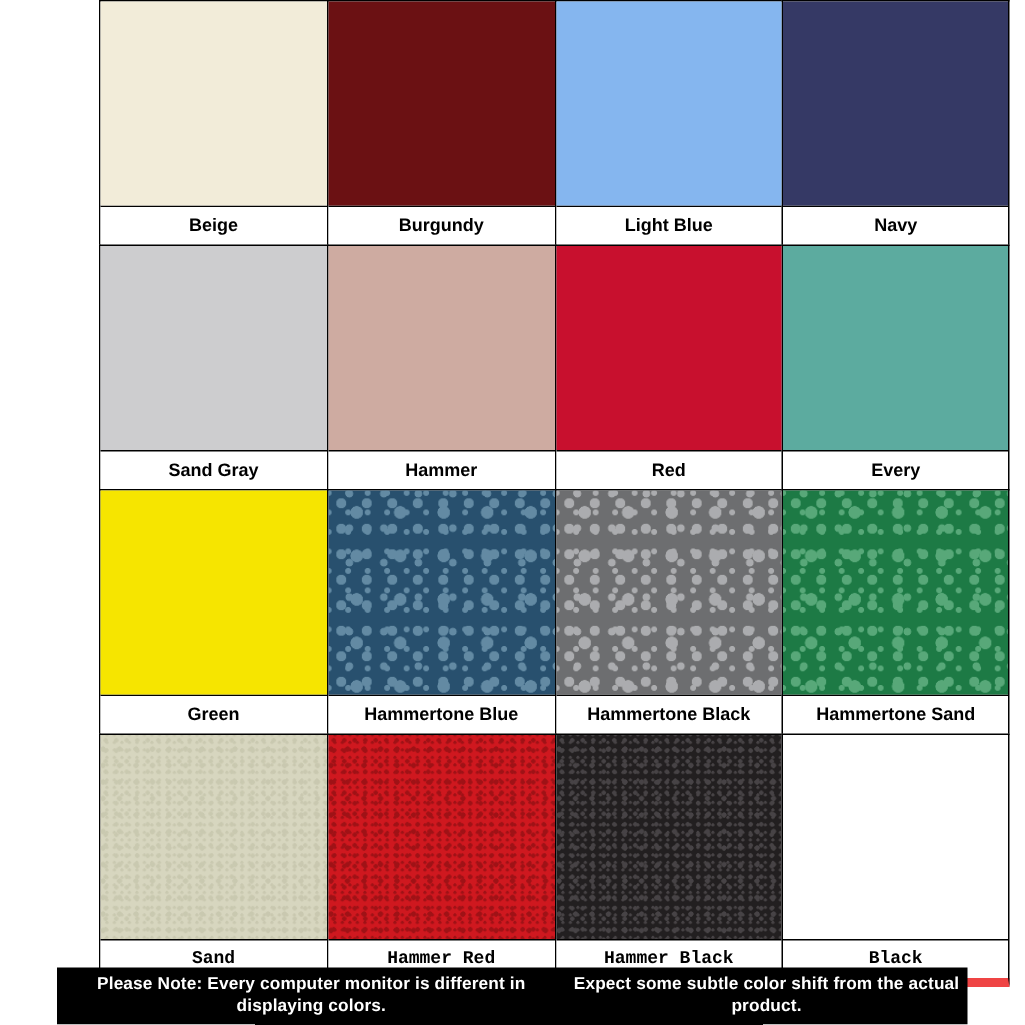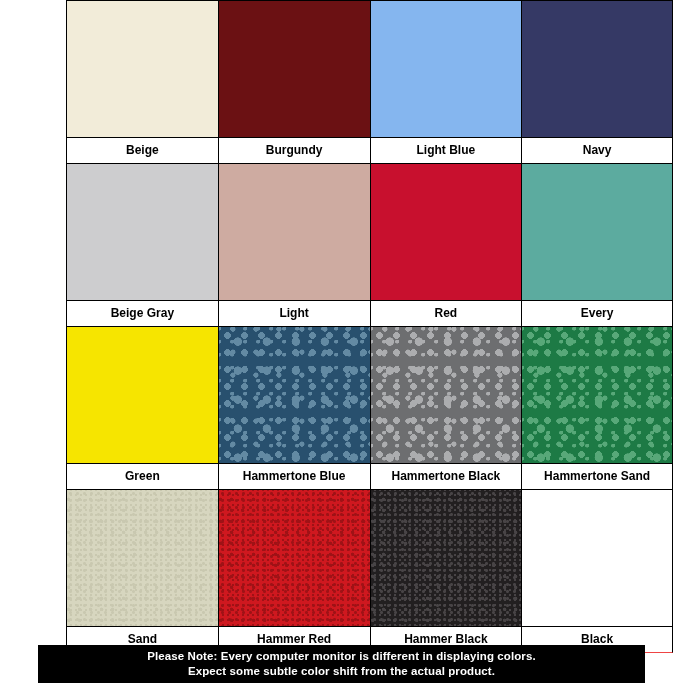--- a/index.html
+++ b/index.html
@@ -40,21 +40,22 @@
     display: flex;
     flex-direction: column;
     border-left: 1px solid #000000;
     border-top: 1px solid #000000;
   }
   .swatch-cell:last-child {
     border-right: 1px solid #000000;
     justify-content: space-between;
   }
   .swatch-row:last-child .swatch-cell {
-    border-bottom: 1px solid #ef4444;
+    border-bottom: 6px solid #ef4444;
+    font-family: Liberation Mono, monospace;
   }
   .swatch-color {
     height: 136px;
     width: 100%;
     box-sizing: border-box;
     position: relative;
     overflow: hidden;
   }
   .swatch-label {
     height: 25px;
@@ -85,21 +86,21 @@
   }
   .note-bar {
     position: absolute;
     left: 38px;
     right: 38px;
     bottom: 0px;
     height: 38px;
     background: #000000;
     color: #ffffff;
     display: flex;
-    flex-direction: column;
+    flex-direction: row;
     align-items: center;
     justify-content: center;
   }
   .note-line {
     font-size: 11.5px;
     font-weight: bold;
     line-height: 15px;
     text-align: center;
     letter-spacing: 0.1px;
   }
@@ -126,25 +127,25 @@
       </div>
       <div class="swatch-cell">
         <div class="swatch-color" style="background: rgb(53, 57, 101);"></div>
         <div class="swatch-label">Navy</div>
       </div>
     </div>
 
     <div class="swatch-row">
       <div class="swatch-cell">
         <div class="swatch-color" style="background: rgb(205, 205, 207);"></div>
-        <div class="swatch-label">Beige Gray</div>
+        <div class="swatch-label">Sand Gray</div>
       </div>
       <div class="swatch-cell">
         <div class="swatch-color" style="background: rgb(206, 171, 161);"></div>
-        <div class="swatch-label">Light</div>
+        <div class="swatch-label">Hammer</div>
       </div>
       <div class="swatch-cell">
         <div class="swatch-color" style="background: rgb(200, 16, 46);"></div>
         <div class="swatch-label">Red</div>
       </div>
       <div class="swatch-cell">
         <div class="swatch-color" style="background: rgb(92, 171, 159);"></div>
         <div class="swatch-label">Every</div>
       </div>
     </div>

